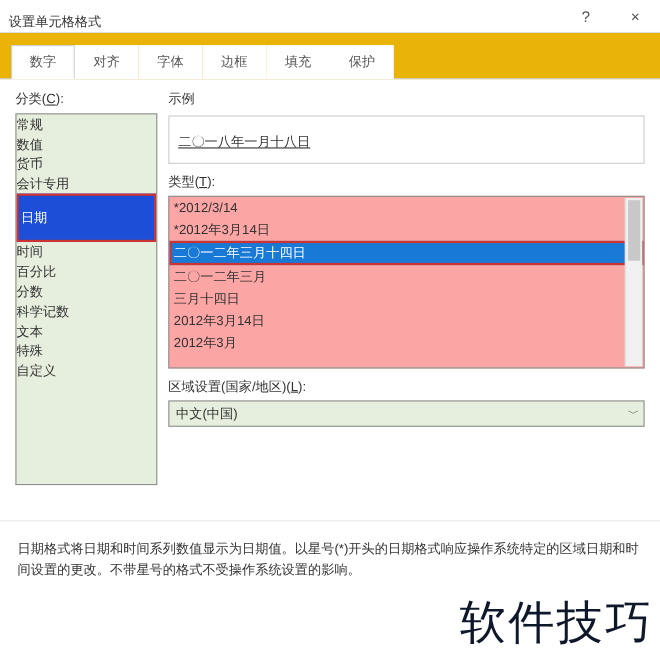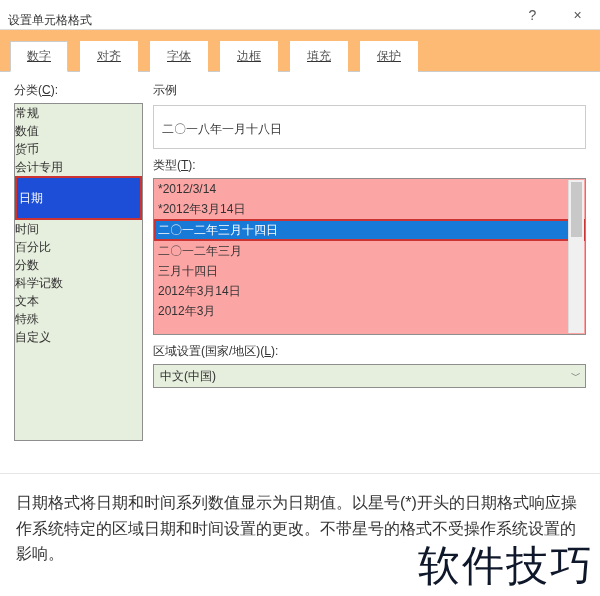--- a/index.html
+++ b/index.html
@@ -33,25 +33,24 @@
   }
   .titlebar-btn {
     width: 45px; height: 30px;
     display: flex; align-items: center; justify-content: center;
     font-size: 14px; color: #555;
     font-family: sans-serif;
   }
   .tabs {
     display: flex;
     border-bottom: 1px solid #ccc;
-    background: #fdba74;
+    background: #eab308;
     padding-left: 10px;
     padding-top: 10px;
-    gap: 12px;
-    text-decoration: underline;
+    gap: 0;
   }
   .tab {
     padding: 6px 16px;
     border: 1px solid transparent;
     border-bottom: none;
     color: #555;
     cursor: default;
     position: relative;
     top: 1px;
     background: #fff;
@@ -88,20 +87,21 @@
     padding: 12px 2px;
   }
   .section { margin-bottom: 8px; }
   .sample-box {
     border: 1px solid #ccc;
     padding: 14px 8px 10px 8px;
     margin-top: 6px;
     height: 44px;
     display: flex;
     align-items: center;
+    text-decoration: underline;
   }
   .type-list-wrap { position: relative; }
   .type-list {
     border: 1px solid #8e8e8e;
     background: #fca5a5;
     height: 157px;
     overflow: hidden;
     position: relative;
   }
   .type-item {
@@ -138,21 +138,21 @@
     border-left: 1px solid #ddd;
   }
   .scrollbar-thumb {
     position: absolute;
     left: 2px; right: 2px; top: 2px;
     height: 55px;
     background: #c8c8c8;
   }
   .desc {
     padding: 16px 16px 0 16px;
-    font-size: 16px;
+    font-size: 12px;
     color: #333;
     line-height: 1.6;
     border-top: 1px solid #e6e6e6;
     margin-top: 32px;
   }
   .watermark {
     position: absolute;
     right: 6px;
     bottom: 2px;
     font-size: 42px;

